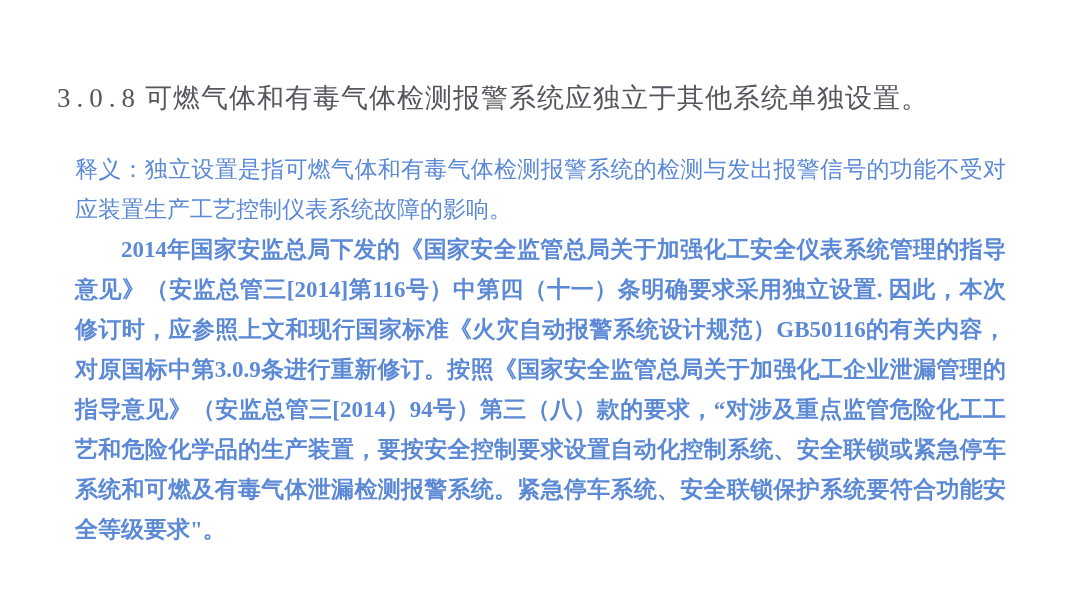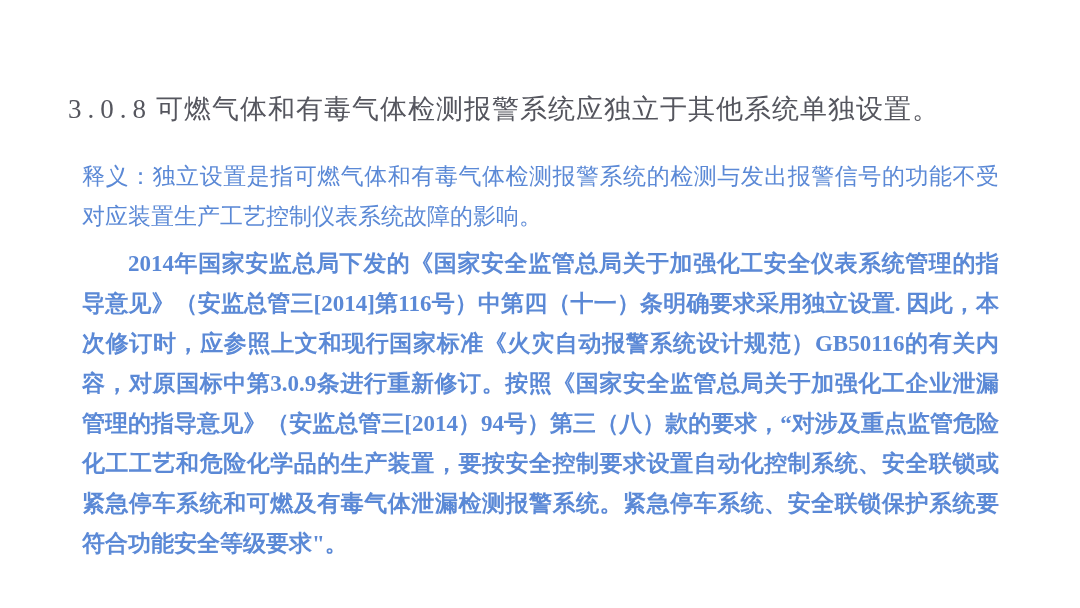--- a/index.html
+++ b/index.html
@@ -12,21 +12,21 @@
     width: 1080px;
     height: 608px;
     background: #ffffff;
     overflow: hidden;
     font-family: "Liberation Serif", "DejaVu Serif", serif;
   }
   .heading {
     position: absolute;
     left: 57px;
     top: 80px;
-    margin: 11px;
+    margin: 0;
     font-size: 27px;
     font-weight: 400;
     color: #55565e;
     letter-spacing: 1px;
     white-space: nowrap;
   }
   .heading .num {
     letter-spacing: 6px;
     margin-right: 4px;
   }
@@ -34,21 +34,21 @@
     position: absolute;
     left: 75px;
     top: 150px;
     width: 931px;
     font-size: 23px;
     line-height: 40px;
     color: #5b89d6;
     text-align: justify;
   }
   .commentary p {
-    margin: 7px;
+    margin: 0;
   }
   .commentary p.indent {
     text-indent: 2em;
     font-weight: bold;
   }
 </style>
 </head>
 <body>
 
 <div class="page">

